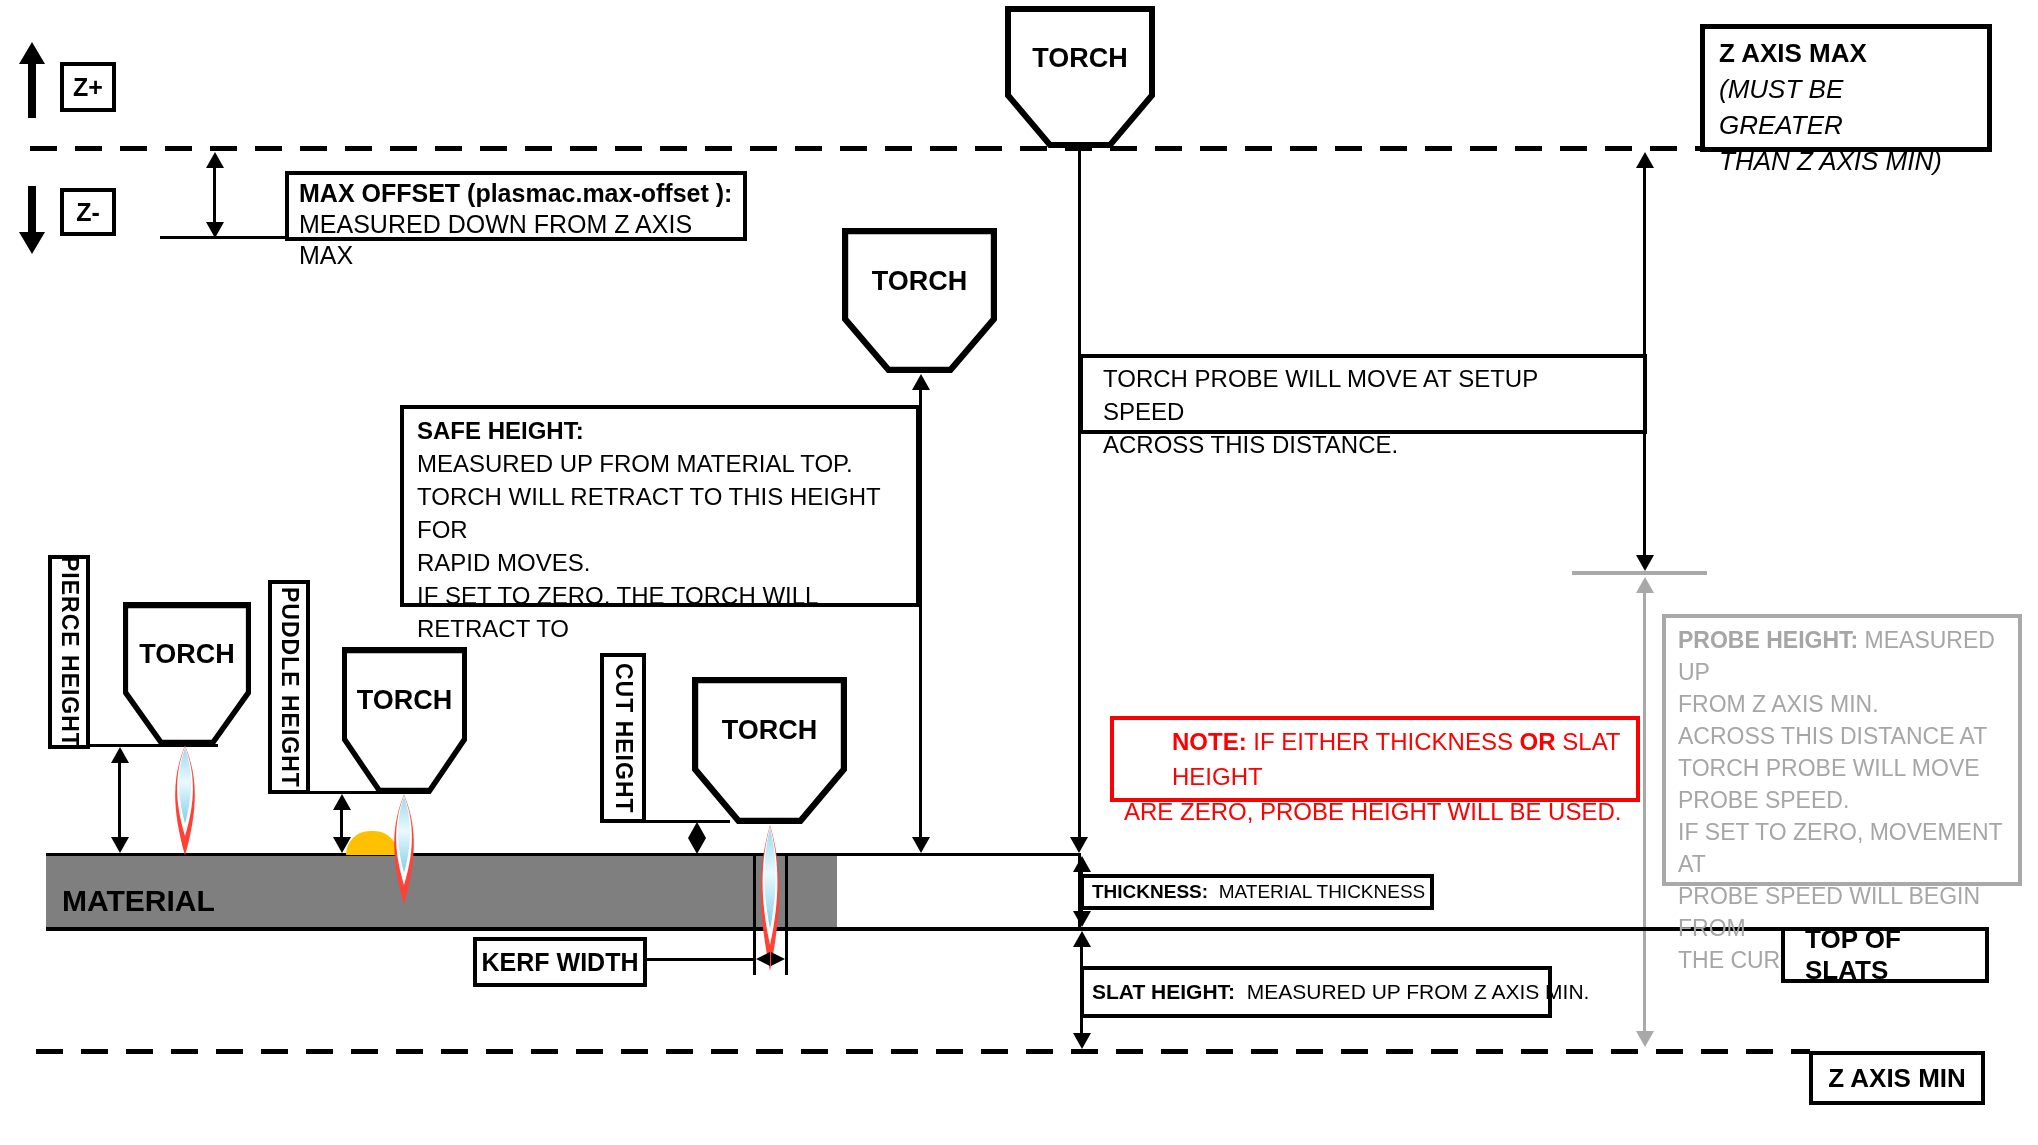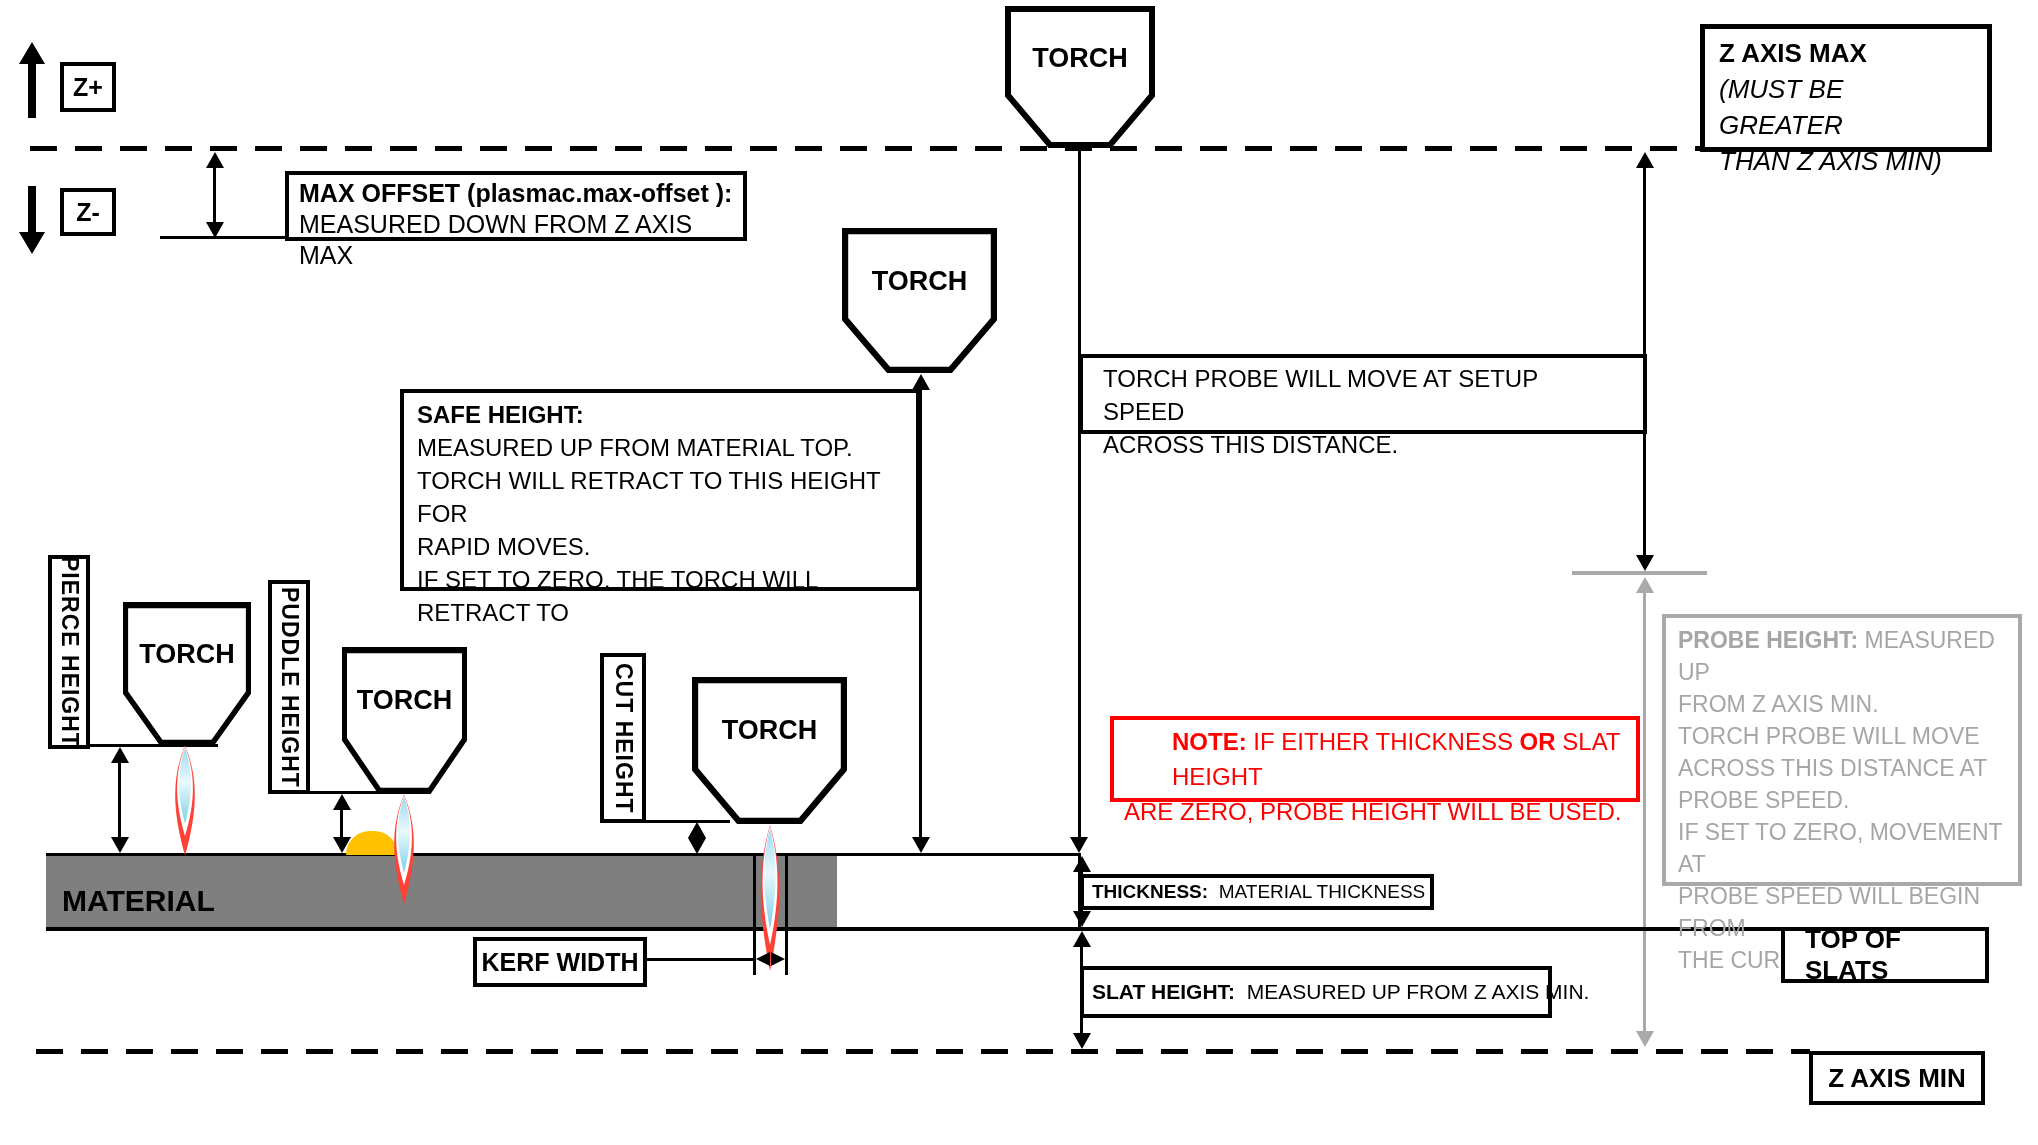--- a/index.html
+++ b/index.html
@@ -157,21 +157,21 @@
   <svg class="abs" style="left:168px;top:744px;width:34px;height:113px;">
       <use href="#flame"></use>
     </svg>
   <svg class="abs" style="left:387px;top:793px;width:34px;height:113px;">
       <use href="#flame"></use>
     </svg>
   <svg class="abs" style="left:754px;top:823px;width:32px;height:150px;">
       <use href="#flame"></use>
     </svg>
 
-  <div class="box" style="left:400px;top:389px;width:520px;height:202px;padding:5px 13px;">
+  <div class="box" style="left:400px;top:405px;width:520px;height:202px;padding:5px 13px;">
     <div class="txt b">SAFE HEIGHT:</div>
     <div class="txt">MEASURED UP FROM MATERIAL TOP.</div>
     <div class="txt">TORCH WILL RETRACT TO THIS HEIGHT FOR</div>
     <div class="txt">RAPID MOVES.</div>
     <div class="txt">IF SET TO ZERO, THE TORCH WILL RETRACT TO</div>
   </div>
 
   <div class="box" style="left:1079px;top:354px;width:568px;height:80px;padding:4px 20px;">
     <div class="txt">TORCH PROBE WILL MOVE AT SETUP SPEED</div>
     <div class="txt">ACROSS THIS DISTANCE.</div>
@@ -182,22 +182,22 @@
       <span class="b">NOTE:</span><span>  IF EITHER THICKNESS </span><span class="b">OR</span><span> SLAT HEIGHT</span>
     </div>
     <div style="font-size:24px;line-height:35px;">ARE ZERO, PROBE HEIGHT WILL BE USED.</div>
   </div>
 
   <div class="box" style="left:1662px;top:614px;width:360px;height:272px;padding:6px 12px;border-color:#A9A9A9;color:#A6A6A6;">
     <div style="font-size:23px;line-height:32px;">
       <span class="b">PROBE HEIGHT:</span><span> MEASURED UP</span>
     </div>
     <div style="font-size:23px;line-height:32px;">FROM Z AXIS MIN.</div>
+    <div style="font-size:23px;line-height:32px;">ACROSS THIS DISTANCE AT</div>
     <div style="font-size:23px;line-height:32px;">TORCH PROBE WILL MOVE</div>
-    <div style="font-size:23px;line-height:32px;">ACROSS THIS DISTANCE AT</div>
     <div style="font-size:23px;line-height:32px;">PROBE SPEED.</div>
     <div style="font-size:23px;line-height:32px;">IF SET TO ZERO,  MOVEMENT AT</div>
     <div style="font-size:23px;line-height:32px;">PROBE SPEED WILL BEGIN FROM</div>
     <div style="font-size:23px;line-height:32px;">THE CURRENT POSITION.</div>
   </div>
 
   <div class="box" style="left:1700px;top:24px;width:292px;height:128px;padding:6px 14px;border-width:5px;">
     <div style="font-size:26px;line-height:36px;" class="b">Z AXIS MAX</div>
     <div style="font-size:26px;line-height:36px;" class="i">(MUST BE GREATER</div>
     <div style="font-size:26px;line-height:36px;" class="i">THAN Z AXIS MIN)</div>

